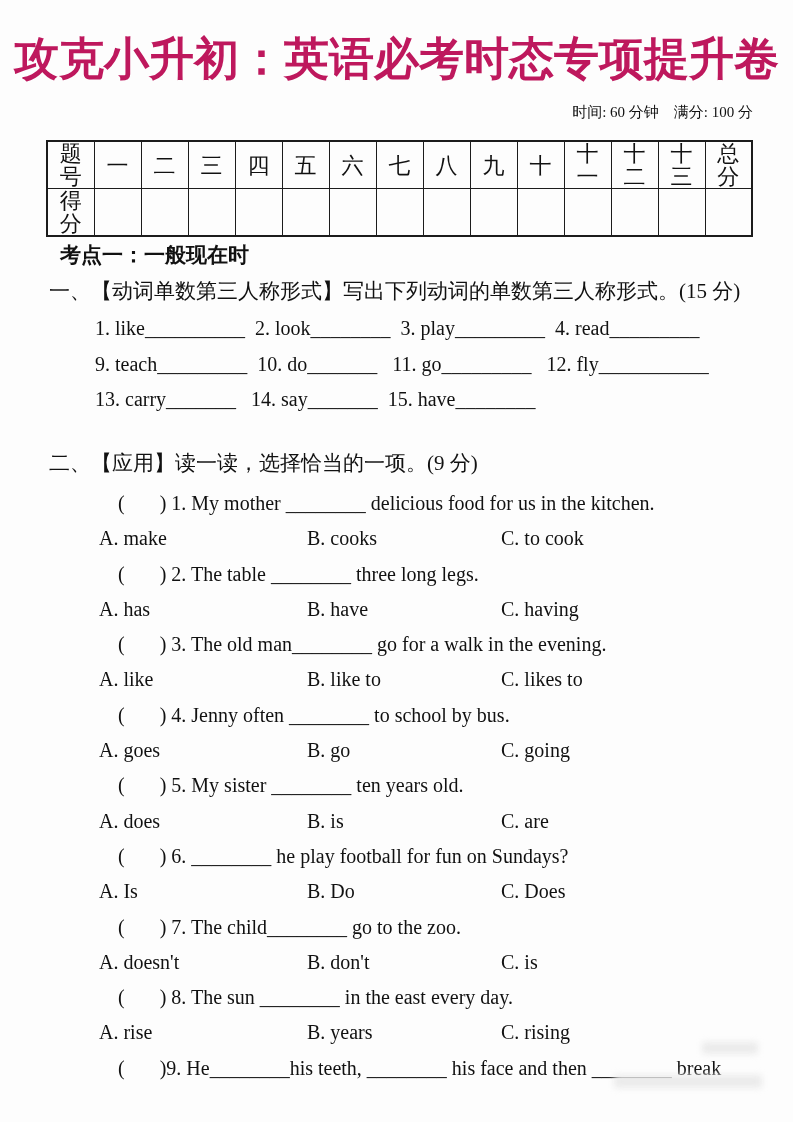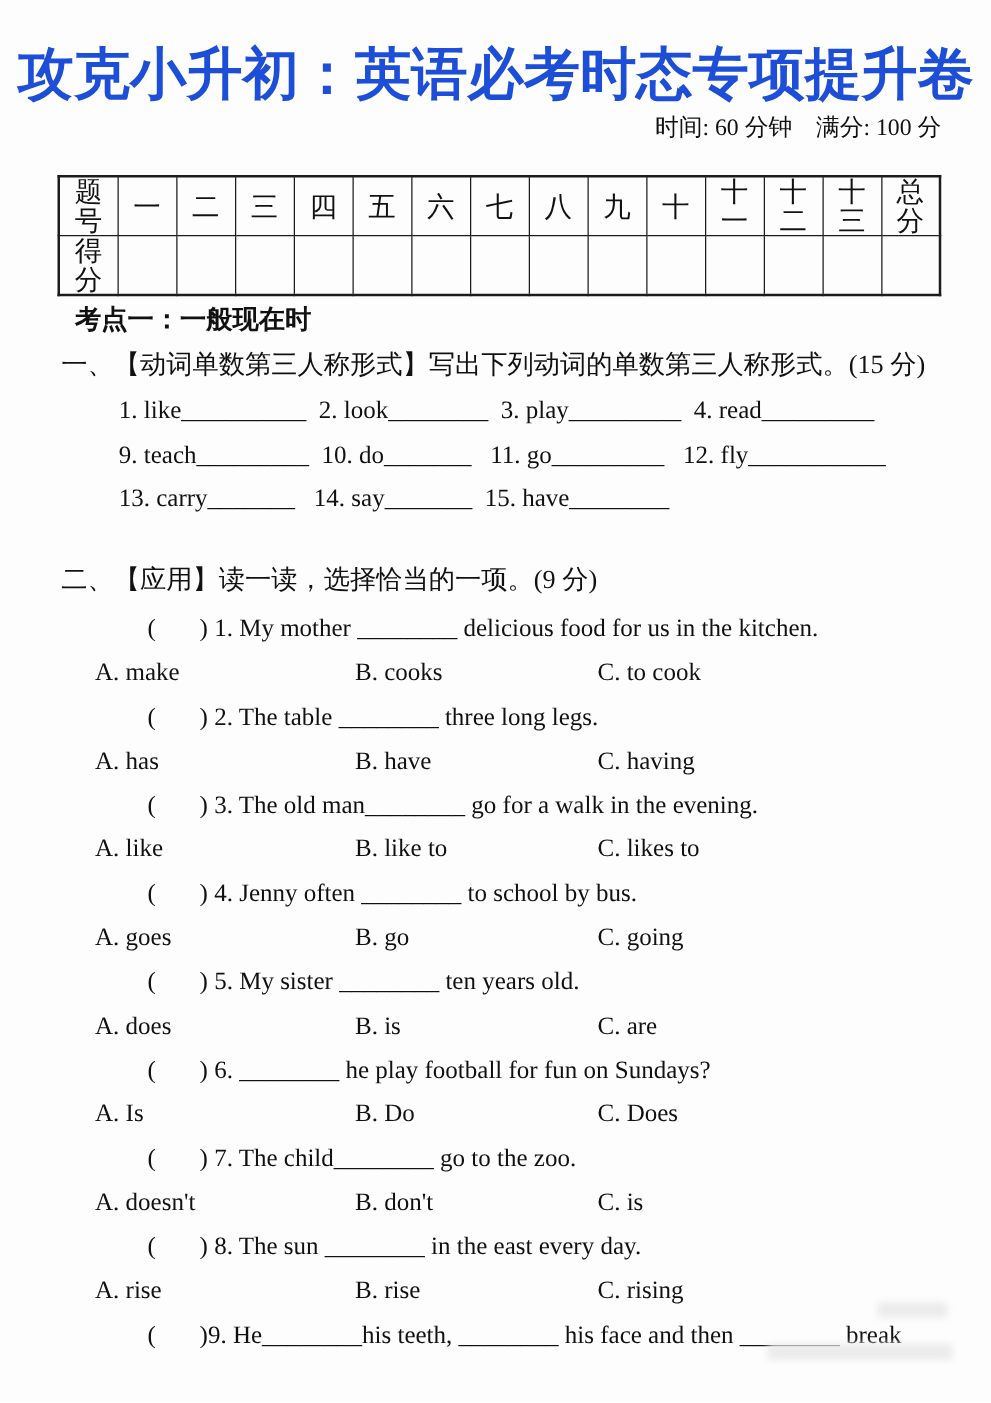--- a/index.html
+++ b/index.html
@@ -11,25 +11,25 @@
     overflow:hidden;
     color:#111;
     font-family:"Liberation Serif","DejaVu Serif",serif;
     font-size:20px;
   }
   .title {
     position:absolute; top:30px; left:0; right:0;
     text-align:center;
     font-family:"Liberation Sans","DejaVu Sans",sans-serif;
     font-weight:bold; font-size:45px; line-height:1.3;
-    color:#1d4ed8;
+    color:#be185d;
   }
   .meta {
-    position:absolute; top:89px; right:40px;
-    font-size:19px; white-space:pre;
+    position:absolute; top:103px; right:40px;
+    font-size:15px; white-space:pre;
   }
   table.score {
     position:absolute; top:140px; left:46px;
     border-collapse:collapse;
     table-layout:fixed;
   }
   table.score td {
     border:1.6px solid #1c1c1c;
     width:47px; text-align:center; vertical-align:middle;
     font-size:22px; line-height:23px;
@@ -46,21 +46,21 @@
   }
   .p-head { position:absolute; left:49px; font-size:21px; white-space:pre; }
   .p1-head { top:277px; }
   .p2-head { top:449px; }
   .p1-rows { position:absolute; top:311px; left:0; right:0; }
   .p1-row { height:35.5px; line-height:35.5px; padding-left:95px; white-space:pre; }
   .questions { position:absolute; top:486px; left:0; right:0; }
   .q { height:70.6px; }
   .q:last-child { height:36px; }
   .q-line { height:35.3px; line-height:35.3px; padding-left:118px; white-space:pre; }
-  .opts { height:35.3px; line-height:35.3px; padding-left:76px; display:flex; }
+  .opts { height:35.3px; line-height:35.3px; padding-left:99px; display:flex; }
   .opt { white-space:pre; }
   .opt-0 { width:208px; }
   .opt-1 { width:194px; }
   .opt-2 { flex:1; }
   .smudge { position:absolute; background:#ebebeb; filter:blur(3px); border-radius:3px; }
   .smudge-1 { left:702px; top:1042px; width:56px; height:12px; }
   .smudge-2 { left:614px; top:1075px; width:148px; height:13px; }
 </style>
 </head>
 <body>
@@ -182,21 +182,21 @@
         <div class="opts">
           <span class="opt opt-0">A. doesn't</span>
           <span class="opt opt-1">B. don't</span>
           <span class="opt opt-2">C. is</span>
         </div>
       </div>
       <div class="q">
         <div class="q-line">(       ) 8. The sun ________ in the east every day.</div>
         <div class="opts">
           <span class="opt opt-0">A. rise</span>
-          <span class="opt opt-1">B. rise</span>
+          <span class="opt opt-1">B. years</span>
           <span class="opt opt-2">C. rising</span>
         </div>
       </div>
       <div class="q">
         <div class="q-line">(       )9. He________his teeth, ________ his face and then ________ break</div>
       </div>
     </div>
 
   <div class="smudge smudge-1"></div>
   <div class="smudge smudge-2"></div>

